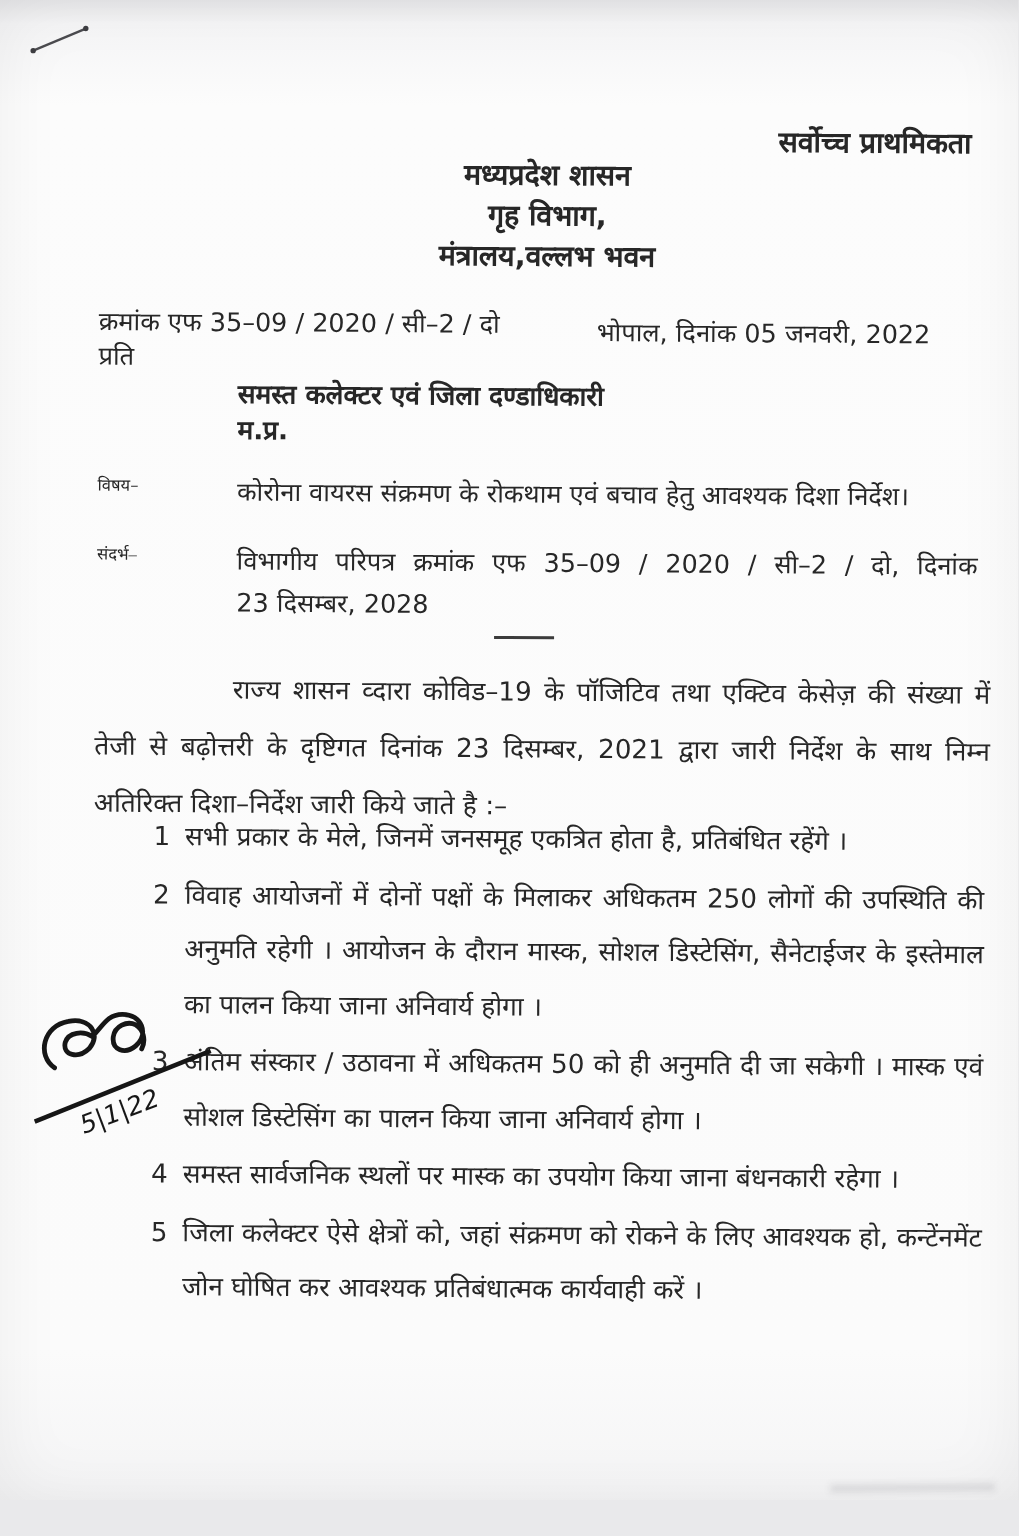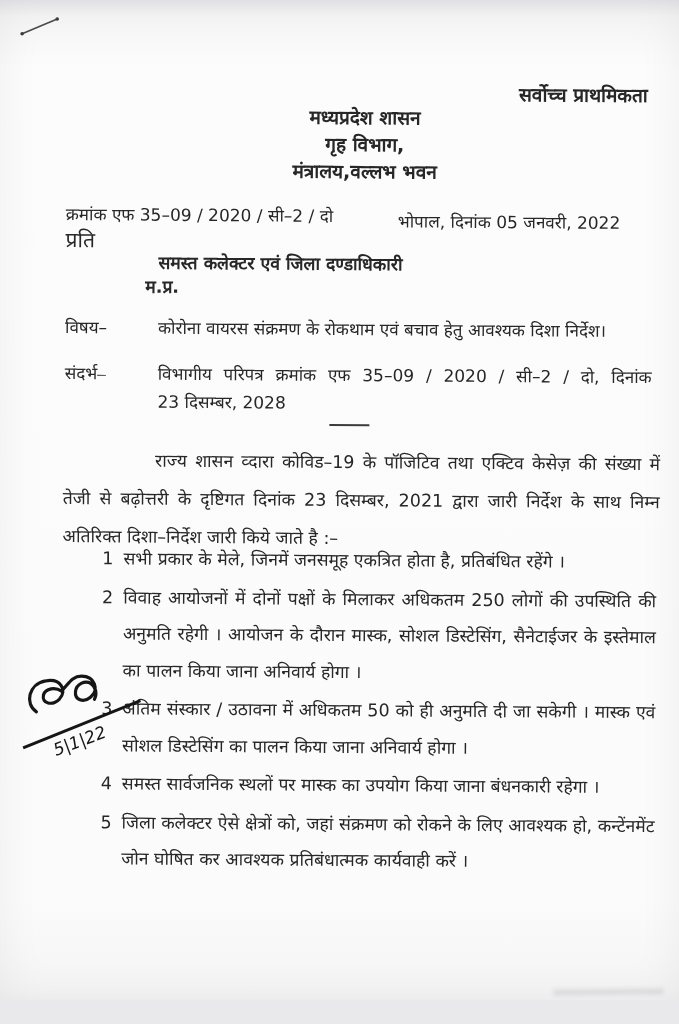--- a/index.html
+++ b/index.html
@@ -14,24 +14,24 @@
     box-shadow:inset 0 0 46px rgba(0,0,0,0.06);
     color:#272727;
   }
   .content { position:absolute; inset:0; transform:rotate(0.4deg); transform-origin:340px 480px; }
   .abs { position:absolute; }
   .priority { top:80px; right:34px; font-size:19px; font-weight:bold; }
   .letterhead { top:104px; left:0; right:0; text-align:center; padding-left:46px;
     font-size:19px; font-weight:bold; line-height:27px; }
   .refno   { top:204px; left:64px;  font-size:17px; }
   .pdate   { top:209px; left:396px; font-size:17px; }
-  .prati   { top:227px; left:64px;  font-size:21px; }
+  .prati   { top:227px; left:64px;  font-size:17px; }
   .addr1   { top:251px; left:157px; font-size:17.5px; font-weight:bold; }
-  .addr2   { top:275px; left:144px; font-size:17.5px; font-weight:bold; }
-  .lbl     { left:64px; font-size:17px; }
+  .addr2   { top:275px; left:157px; font-size:17.5px; font-weight:bold; }
+  .lbl     { left:64px; font-size:11px; }
   .subj-lbl{ top:317px; }
   .subj-txt{ top:317px; left:157px; width:506px; font-size:17px; }
   .ref-lbl { top:363px;font-family:Liberation Serif, serif; }
   .ref-l1  { top:363px; left:157px; width:494px; font-size:17px;
              text-align:justify; text-align-last:justify; }
   .ref-l2  { top:391px; left:157px; font-size:17px; }
   .divider { top:424px; left:329px; width:40px; border-top:2.5px solid #3c3c3c; }
   .intro   { top:443px; left:63px; width:597px; font-size:17.5px; line-height:38px;
              text-indent:92px; text-align:justify; }
   .list    { top:542px; left:99px; width:558px; font-size:17.5px; line-height:36.5px; }

